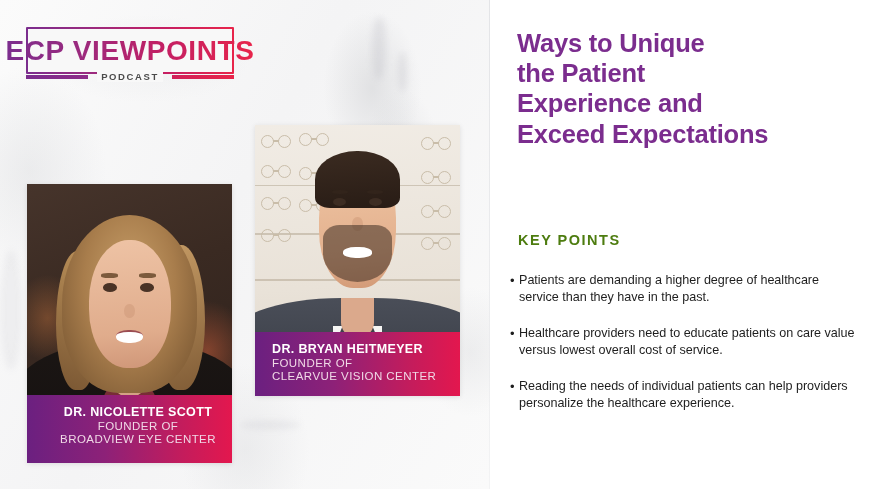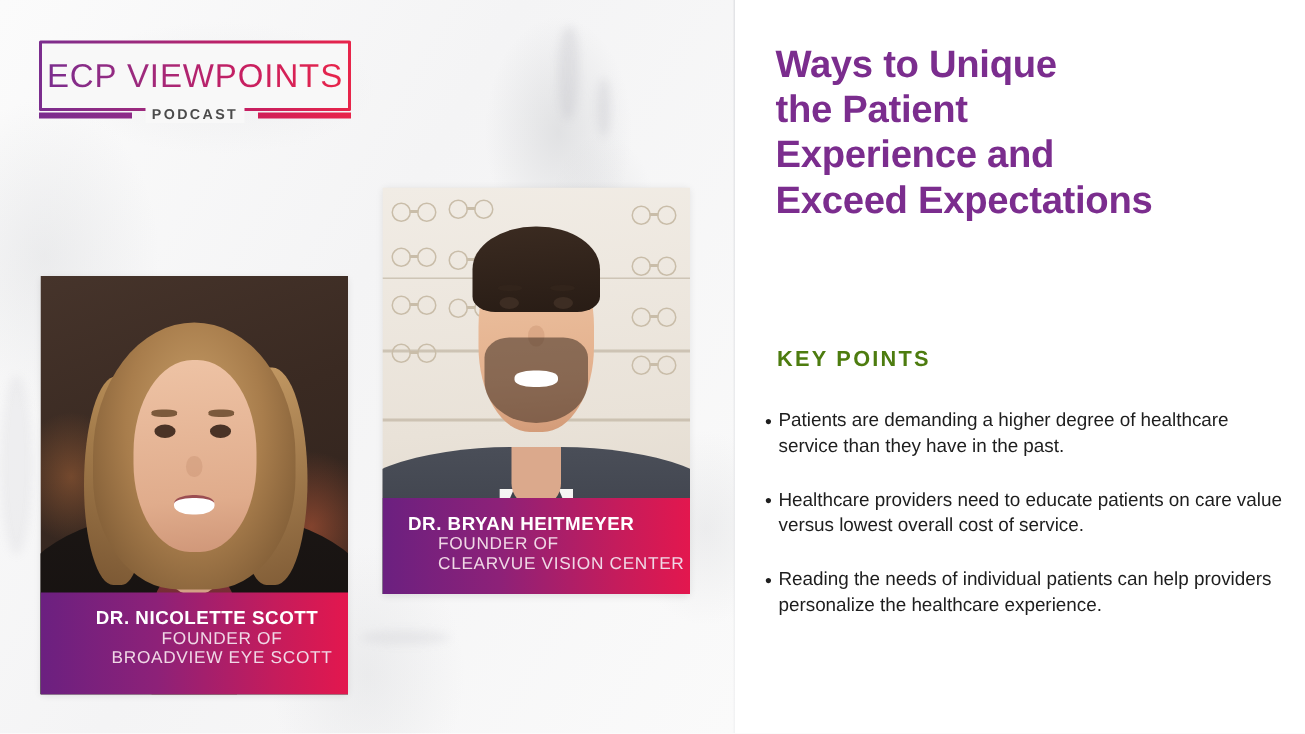--- a/index.html
+++ b/index.html
@@ -47,21 +47,21 @@
     padding:2px;
     background:linear-gradient(90deg,#7B2D8E 0%, #9b2a7e 32%, #c51f62 66%, #e8254a 100%);
     border-radius:1px;
   }
   .logo-box-inner {
     width:100%; height:100%;
     background:#f8f8f8;
     display:flex; align-items:center; justify-content:center;
   }
   .logo-text {
-    font-size:22px; font-weight:normal; letter-spacing:0.6px;
+    font-size:28px; font-weight:bold; letter-spacing:0.6px;
     background:linear-gradient(90deg,#7B2D8E 0%, #9b2a7e 30%, #c51f62 65%, #e8254a 100%);
     -webkit-background-clip:text; background-clip:text; color:transparent;
     white-space:nowrap;
   }
   .podcast-row {
     position:absolute; left:0; right:0; bottom:-8px;
     display:flex; align-items:center; justify-content:center; gap:9px;
   }
   .pc-line-l {
     width:66px; height:4px;
@@ -83,21 +83,21 @@
   
   .card { position:absolute; overflow:hidden; box-shadow:0 1px 5px rgba(0,0,0,0.10); }
   .card-photo { position:absolute; inset:0; }
   .nameplate {
     position:absolute; left:0; right:0; bottom:0;
     background:linear-gradient(90deg,#6B2080 0%, #8d2178 38%, #c41c5c 76%, #E3174E 100%);
     color:#ffffff;
     padding:9px 0 10px 17px;
   }
   .np-name { font-size:12.5px; font-weight:bold; letter-spacing:0.35px; line-height:1.28; }
-  .np-role { font-size:11.5px; font-weight:normal; letter-spacing:0.45px; line-height:1.17; color:#f0d8e6;margin-left:20px; }
+  .np-role { font-size:11.5px; font-weight:normal; letter-spacing:0.45px; line-height:1.17; color:#f0d8e6; }
 
   
   #card-scott { left:27px; top:184px; width:205px; height:279px; }
   #card-scott .nameplate { height:68px;text-align:center; }
   
   #card-heitmeyer { left:255px; top:125px; width:205px; height:271px; }
   #card-heitmeyer .nameplate { height:64px; }
 
   
   .ph { position:absolute; inset:0; overflow:hidden; }
@@ -355,21 +355,21 @@
         <div class="w-brow l"></div>
         <div class="w-brow r"></div>
         <div class="w-eye l"></div>
         <div class="w-eye r"></div>
         <div class="w-nose"></div>
         <div class="w-mouth"></div>
       </div>
       <div class="nameplate">
         <div class="np-name">DR. NICOLETTE SCOTT</div>
         <div class="np-role">FOUNDER OF</div>
-        <div class="np-role">BROADVIEW EYE SCOTT</div>
+        <div class="np-role">BROADVIEW EYE CENTER</div>
       </div>
     </div>
   </div>
 
   <div class="panel-divider"></div>
 
   <div class="right-panel"></div>
 
   <div class="title">
     <div>Ways to Unique</div>

